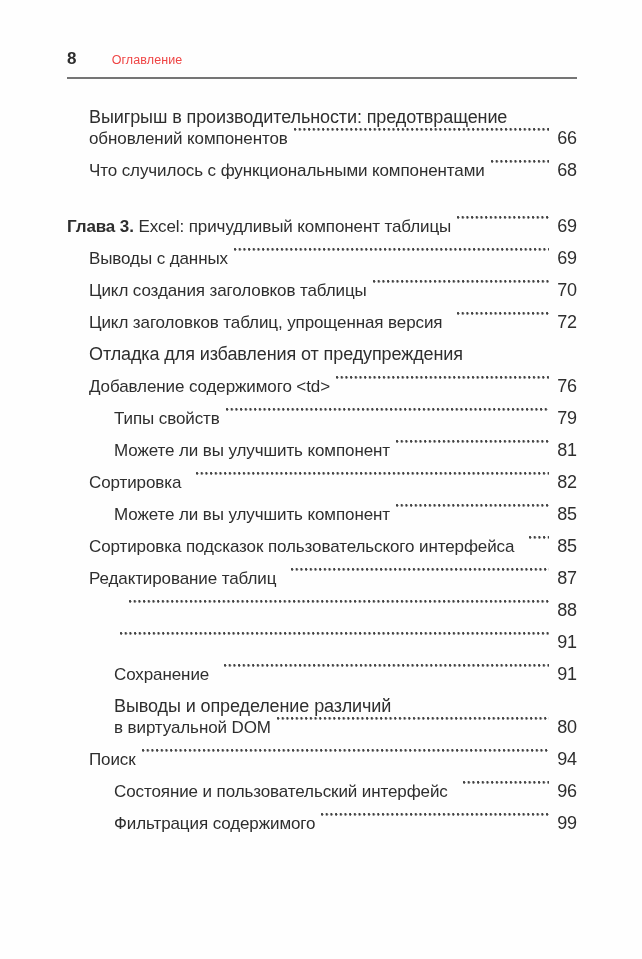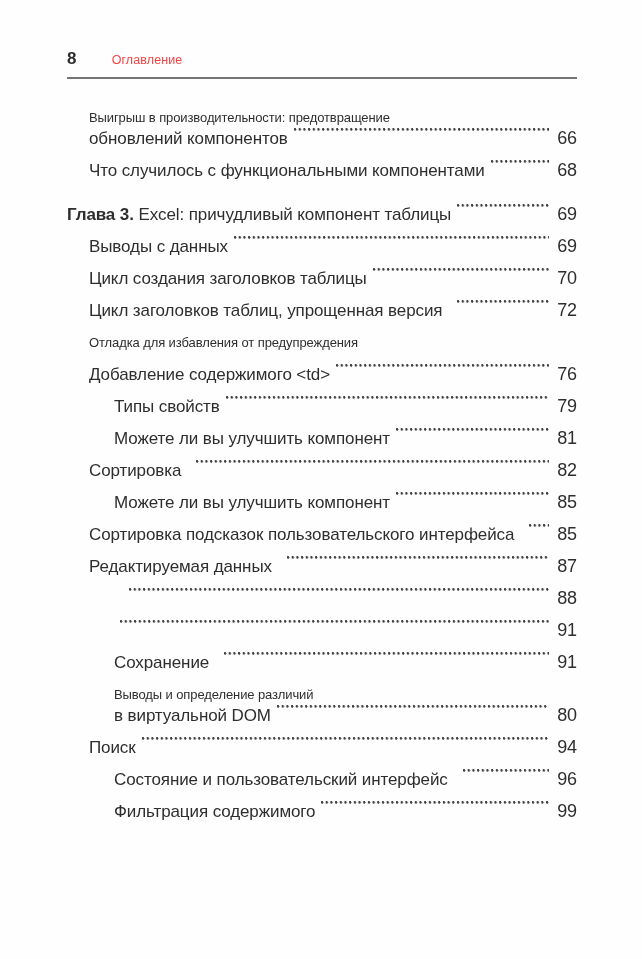--- a/index.html
+++ b/index.html
@@ -45,26 +45,26 @@
     letter-spacing: 0.1px;
   }
   .rule {
     height: 2px;
     background: var(--rule);
     margin-top: 7px;
   }
   
   .toc { margin-top: 28px; }
   .entry { margin-bottom: 11px; }
-  .entry.section-break { margin-top: 23px; }
+  .entry.section-break { margin-top: 35px; }
   .entry.lvl0 { padding-left: 0; }
   .entry.lvl1 { padding-left: 22px; }
   .entry.lvl2 { padding-left: 47px; }
   .pre-line {
-    font-size: 13px;
+    font-size: 18px;
     line-height: 21px;
     letter-spacing: -0.1px;
     white-space: nowrap;
   }
   .row {
     display: flex;
     align-items: flex-start;
     line-height: 21px;
   }
   .label {
@@ -187,21 +187,21 @@
         </div>
         <div class="entry lvl1">
           <div class="row">
             <span class="label">Сортировка подсказок пользовательского интерфейса</span>
             <span class="leader extra-gap"></span>
             <span class="pagenum">85</span>
           </div>
         </div>
         <div class="entry lvl1">
           <div class="row">
-            <span class="label">Редактируемая данных</span>
+            <span class="label">Редактирование таблиц</span>
             <span class="leader extra-gap"></span>
             <span class="pagenum">87</span>
           </div>
         </div>
         <div class="entry lvl2">
           <div class="row">
             <span class="leader extra-gap"></span>
             <span class="pagenum">88</span>
           </div>
         </div>

